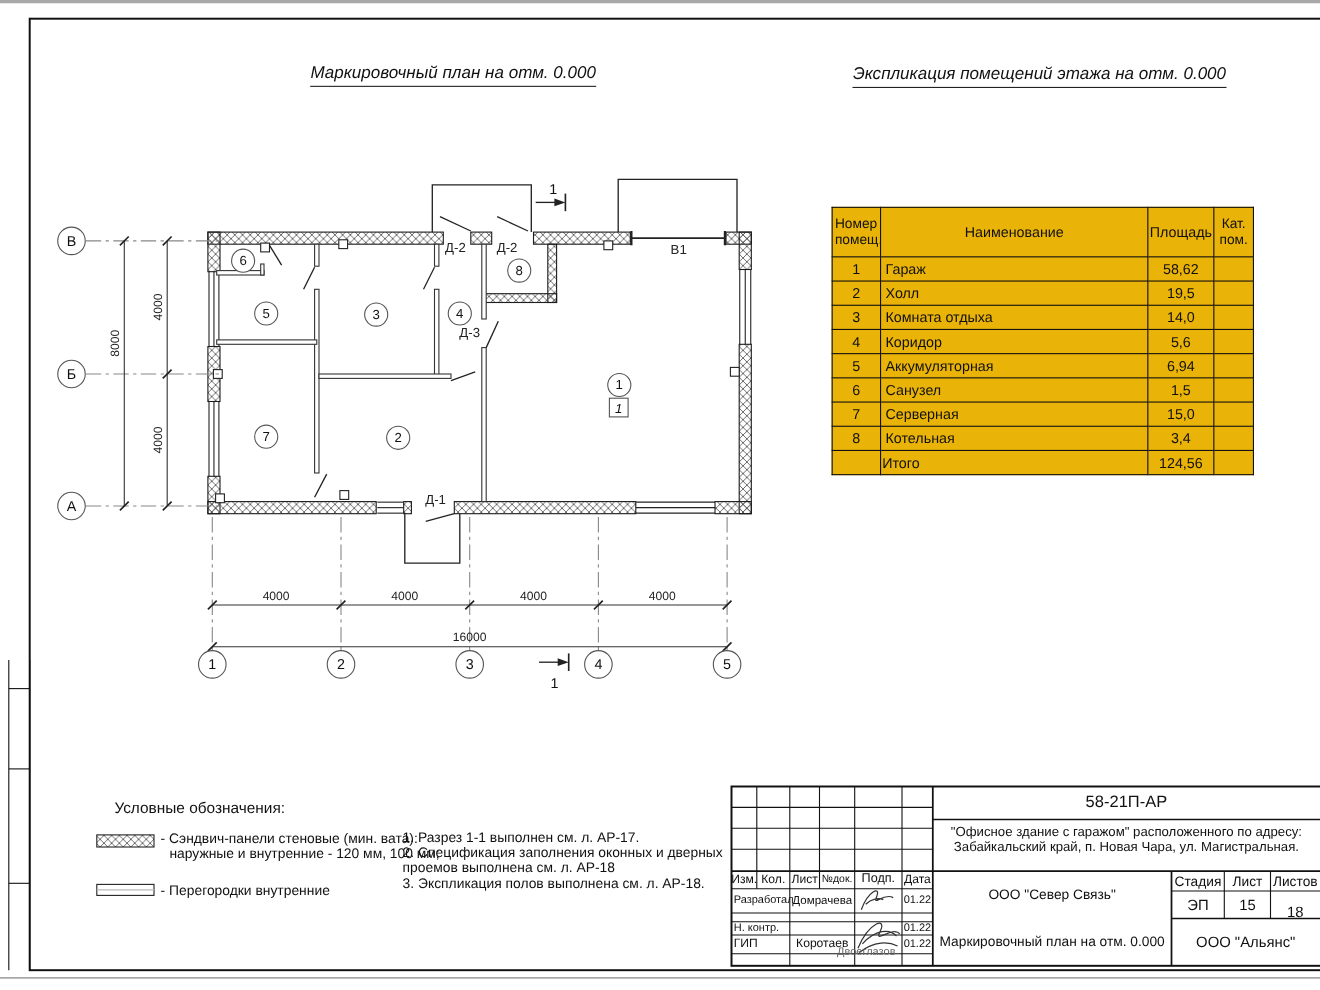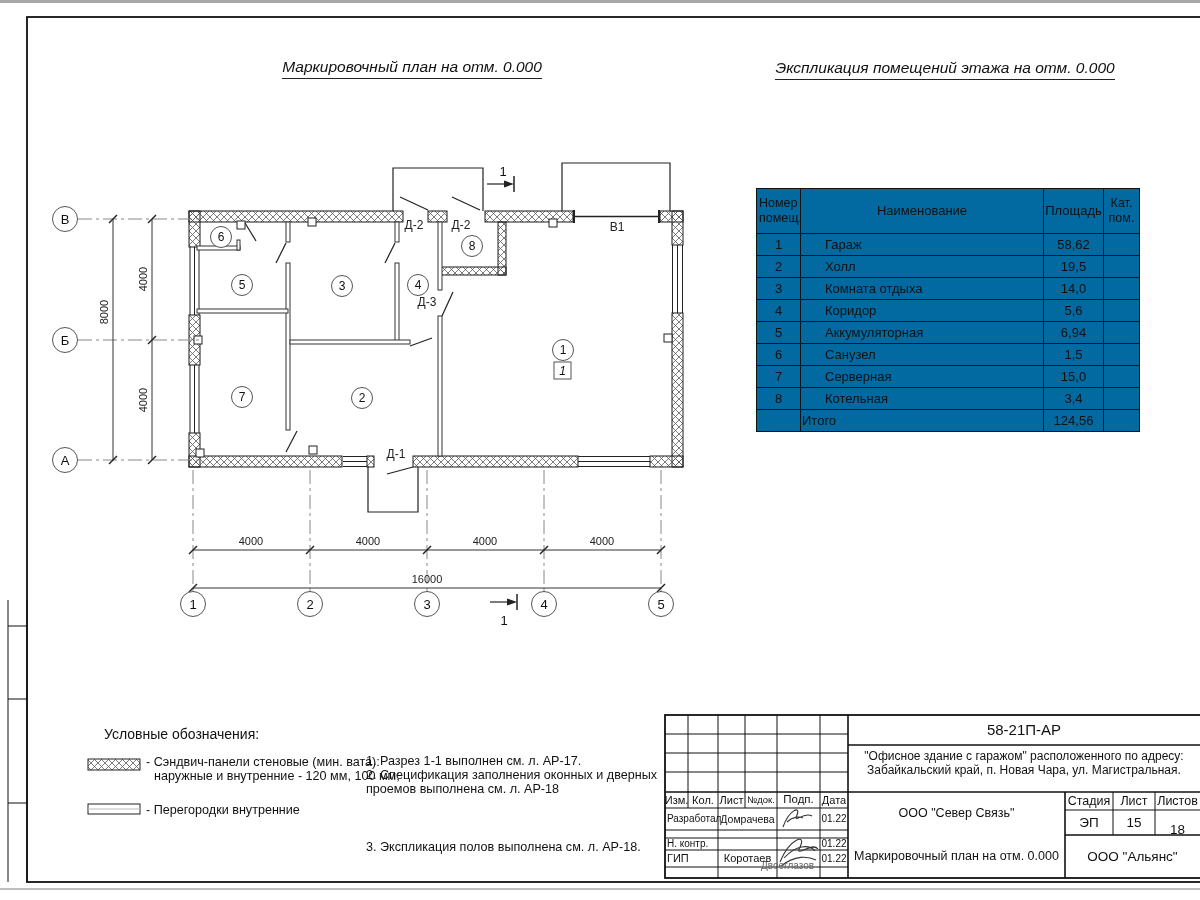--- a/index.html
+++ b/index.html
@@ -3,27 +3,27 @@
 <meta charset="utf-8">
 <style>
   html,body{margin:0;padding:0;background:#e8e8e8;}
   #sheet{position:relative;width:1200px;height:900px;background:#ffffff;overflow:hidden;
          font-family:"Liberation Sans",sans-serif;color:#111;}
   .abs{position:absolute;}
   .txt{font-family:"Liberation Sans",sans-serif;color:#111;}
   .title{font-size:15.5px;font-style:italic;text-align:center;}
   .title span{border-bottom:1.4px solid #222;padding-bottom:3px;white-space:nowrap;}
   
-  #expl-table{border-collapse:collapse;table-layout:fixed;background:#0369a1;}
+  #expl-table{border-collapse:collapse;table-layout:fixed;background:#eab308;}
   #expl-table td,#expl-table th{border:1px solid #111;font-weight:normal;
       font-size:13px;line-height:1.2;overflow:hidden;white-space:nowrap;}
   #expl-table thead th{height:42px;text-align:center;}
   #expl-table tbody td{height:19px;}
   #expl-table .c-num{text-align:center;}
-  #expl-table .c-name{text-align:left;padding-left:24px;}
+  #expl-table .c-name{text-align:left;padding-left:4px;}
   #expl-table .c-area{text-align:center;}
   #expl-table th.h-num{text-align:left;padding:1px 2px;font-size:12.5px;white-space:normal;}
   #expl-table th.h-cat{font-size:12.5px;white-space:normal;padding:0 1px;margin-top:28px;}
   #expl-table .total-name{padding-right:60px;}
   
   .legend-title{font-size:14px;}
   .small-txt{font-size:12.6px;line-height:14.4px;}
   
   .tb{position:absolute;font-size:12px;display:flex;align-items:center;justify-content:center;
       text-align:center;line-height:1.15;white-space:nowrap;}
@@ -368,21 +368,21 @@
 </table>
 
 <div class="abs txt legend-title" style="left:104px;top:726px;">Условные обозначения:</div>
 <div class="abs txt small-txt" style="left:146px;top:755px;">- Сэндвич-панели стеновые (мин. вата):</div>
 <div class="abs txt small-txt" style="left:154px;top:769px;">наружные и внутренние - 120 мм, 100 мм;</div>
 <div class="abs txt small-txt" style="left:146px;top:803px;">- Перегородки внутренние</div>
 
 <div class="abs txt small-txt" style="left:366px;top:754px;">1. Разрез 1-1 выполнен см. л. АР-17.</div>
 <div class="abs txt small-txt" style="left:366px;top:768px;">2. Спецификация заполнения оконных и дверных</div>
 <div class="abs txt small-txt" style="left:366px;top:782px;">проемов выполнена см. л. АР-18</div>
-<div class="abs txt small-txt" style="left:366px;top:840px;">3. Экспликация полов выполнена см. л. АР-18.</div>
+<div class="abs txt small-txt" style="left:366px;top:796px;">3. Экспликация полов выполнена см. л. АР-18.</div>
 
 <div class="tb" style="left:848px;top:717px;width:352px;height:26px;font-size:15px;">58-21П-АР</div>
 <div class="tb" style="left:848px;top:750px;width:352px;height:14px;font-size:12px;">"Офисное здание с гаражом" расположенного по адресу:</div>
 <div class="tb" style="left:848px;top:764px;width:352px;height:14px;font-size:12px;">Забайкальский край, п. Новая Чара, ул. Магистральная.</div>
 
 <div class="tb" style="left:665px;top:792px;width:23px;height:16px;font-size:11px;">Изм.</div>
 <div class="tb" style="left:688px;top:792px;width:30px;height:16px;font-size:11px;">Кол.</div>
 <div class="tb" style="left:718px;top:792px;width:27px;height:16px;font-size:11px;">Лист</div>
 <div class="tb" style="left:745px;top:792px;width:32px;height:16px;font-size:9.5px;">№док.</div>
 <div class="tb" style="left:777px;top:792px;width:43px;height:16px;font-size:11.5px;">Подп.</div>

